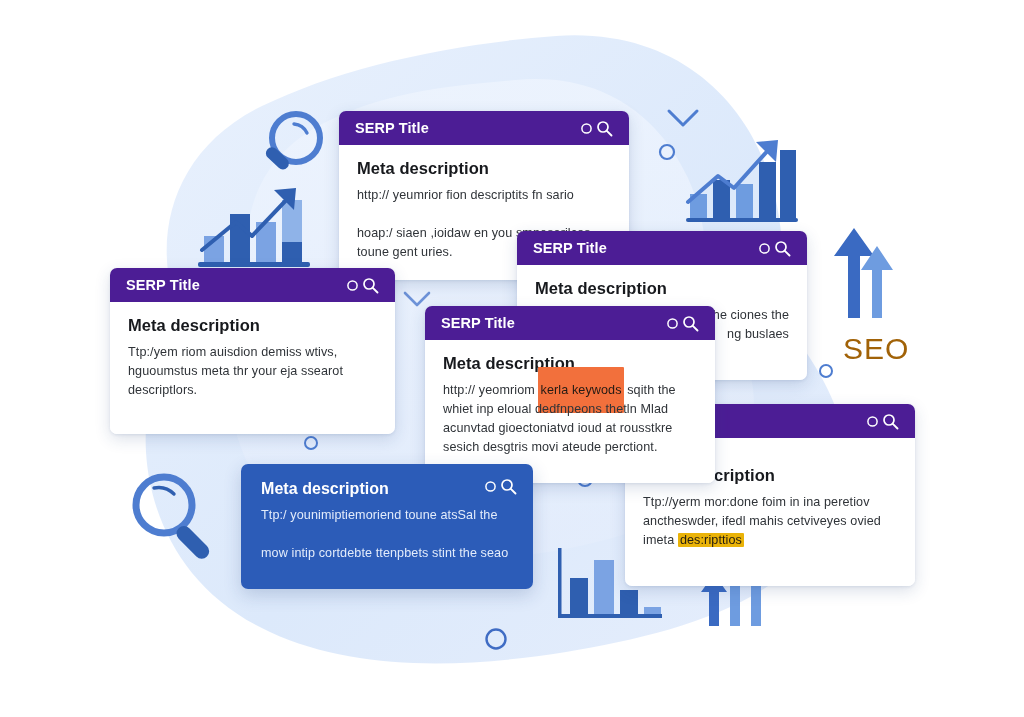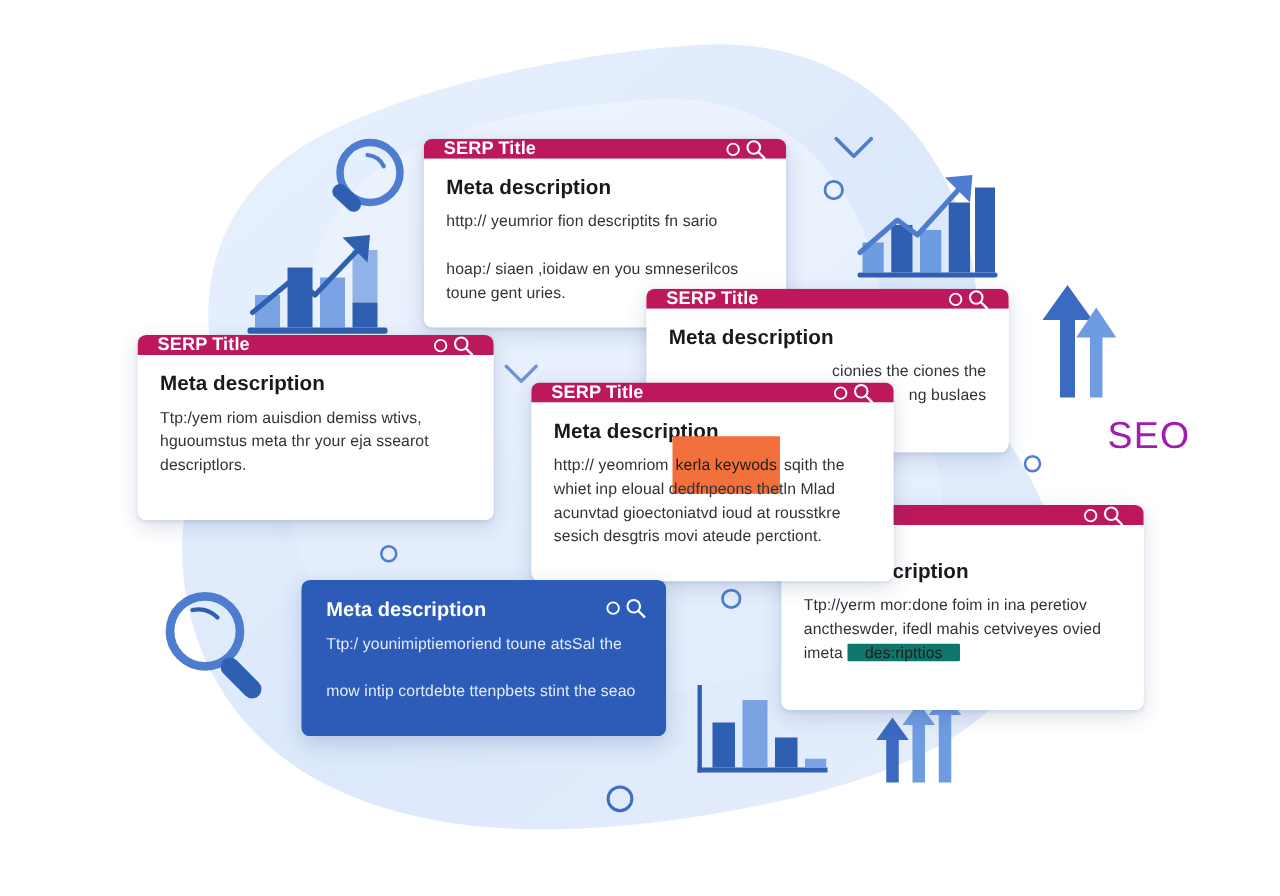--- a/index.html
+++ b/index.html
@@ -19,62 +19,61 @@
   .deco svg{display:block;overflow:visible;}
 
   
   .card{
     position:absolute;
     border-radius:7px;
     overflow:hidden;
     box-shadow:0 5px 16px rgba(30,60,120,.16), 0 1px 3px rgba(30,60,120,.10);
   }
   .card-head{
-    background:#be185d;
+    background:#4c1d95;
     display:flex;align-items:center;justify-content:space-between;
     padding:0 16px;
-    height:16px;
+    height:34px;
   }
   .card-head .ttl{
     color:#ffffff;font-size:14.5px;font-weight:600;letter-spacing:.1px;
     white-space:nowrap;
   }
   .head-icons{display:flex;align-items:center;gap:3px;}
   .card-body{
     background:#ffffff;
     padding:14px 18px 18px 18px;
   }
   .card-body .mt{
     color:#17191d;font-size:16.5px;font-weight:700;margin:0 0 8px 0;
     letter-spacing:.05px;
   }
   .card-body .desc{
     color:#2f3338;font-size:12.6px;line-height:1.5;margin:0;
     letter-spacing:.1px;
   }
   .hl-orange{background:#f2703c;color:#231a14;padding:16px 2px;border-radius:1px;}
-  .hl-amber{background:#0f766e;color:#241d10;padding:0 14px;border-radius:1px;}
+  .hl-amber{background:#eab308;color:#241d10;padding:0 2px;border-radius:1px;}
 
   
   .card.solid{box-shadow:0 6px 18px rgba(30,60,120,.20);}
   .card.solid .card-body{background:#2c5cb8;padding:16px 20px 26px 20px;}
   .card.solid .mt{color:#ffffff;font-size:16px;font-weight:600;}
   .card.solid .desc{color:#e3ecfb;}
   .solid-top{
     position:absolute;right:16px;top:14px;display:flex;align-items:center;gap:3px;
   }
 
   .seo-word{
     position:absolute;
-    color:#a21caf;
+    color:#a16207;
     font-size:30px;
     font-weight:400;
     letter-spacing:1px;
     font-family:"Liberation Sans","DejaVu Sans",sans-serif;
-    margin-left:43px;
   }
 </style>
 </head>
 <body>
 
 <div id="stage">
 
   <svg class="blob-svg" viewBox="0 0 1024 717" aria-hidden="true">
     <defs>
       <linearGradient id="gBlob" x1="0" y1="0" x2="1" y2="1">

